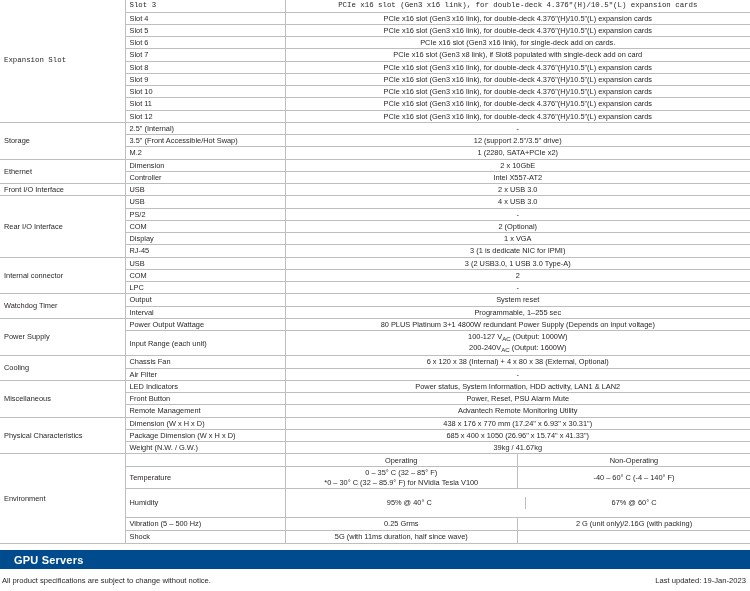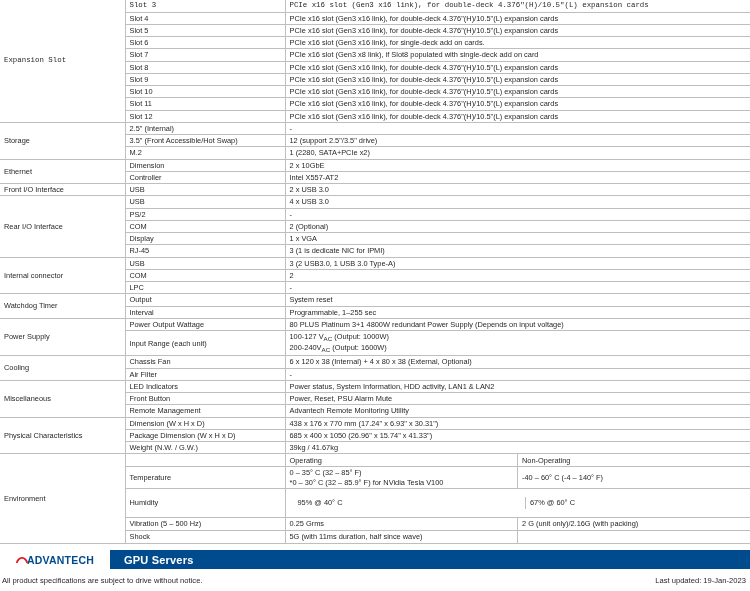--- a/index.html
+++ b/index.html
@@ -30,20 +30,21 @@
     height: 12px;
   }
   .col-cat { width: 125px; }
   .col-sub { width: 160px; }
   .col-val-wide { width: 465px; }
   td.cat {
     border-left: none;
   }
   td.last {
     border-right: none;
+    text-align: center;
   }
   .row-top-none td { border-top: none; font-family: Liberation Mono, monospace; }
 
   
   .footer-band {
     position: absolute;
     left: 0;
     bottom: 22px;
     width: 750px;
     height: 19px;
@@ -353,20 +354,16 @@
                 </td>
               </tr>
             </tbody>
           </table>
         </td>
       </tr>
     </tbody>
 </table>
 
 <div class="footer-band">
-  <div class="adv-logo">
-    <span class="swoosh"></span>
-    <span>ADVANTECH</span>
-  </div>
   <div class="footer-title">GPU Servers</div>
 </div>
-<div class="footer-note">All product specifications are subject to drive without notice.</div>
+<div class="footer-note">All product specifications are subject to change without notice.</div>
 <div class="footer-date">Last updated: 19-Jan-2023</div>
 
 </body></html>

